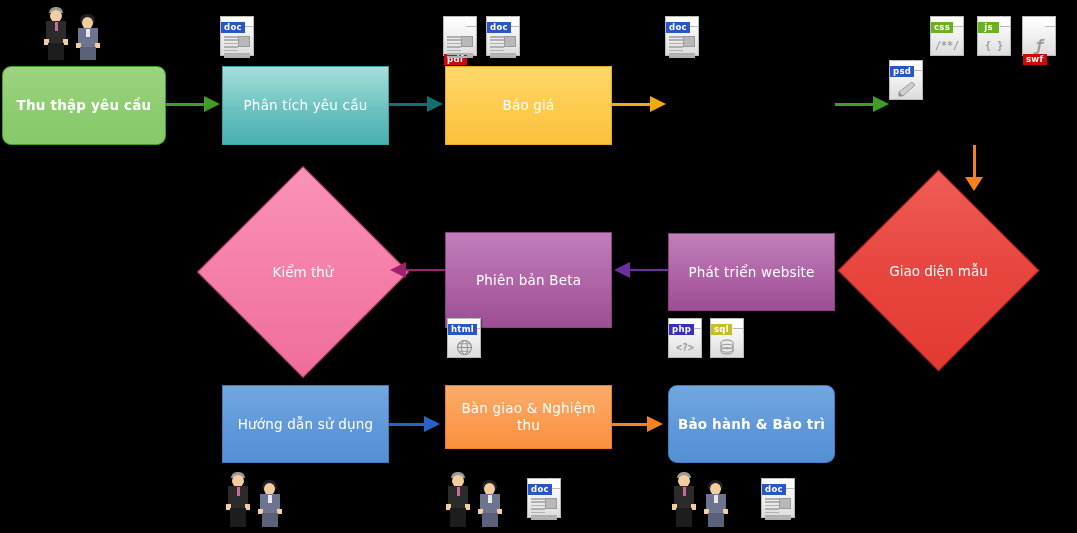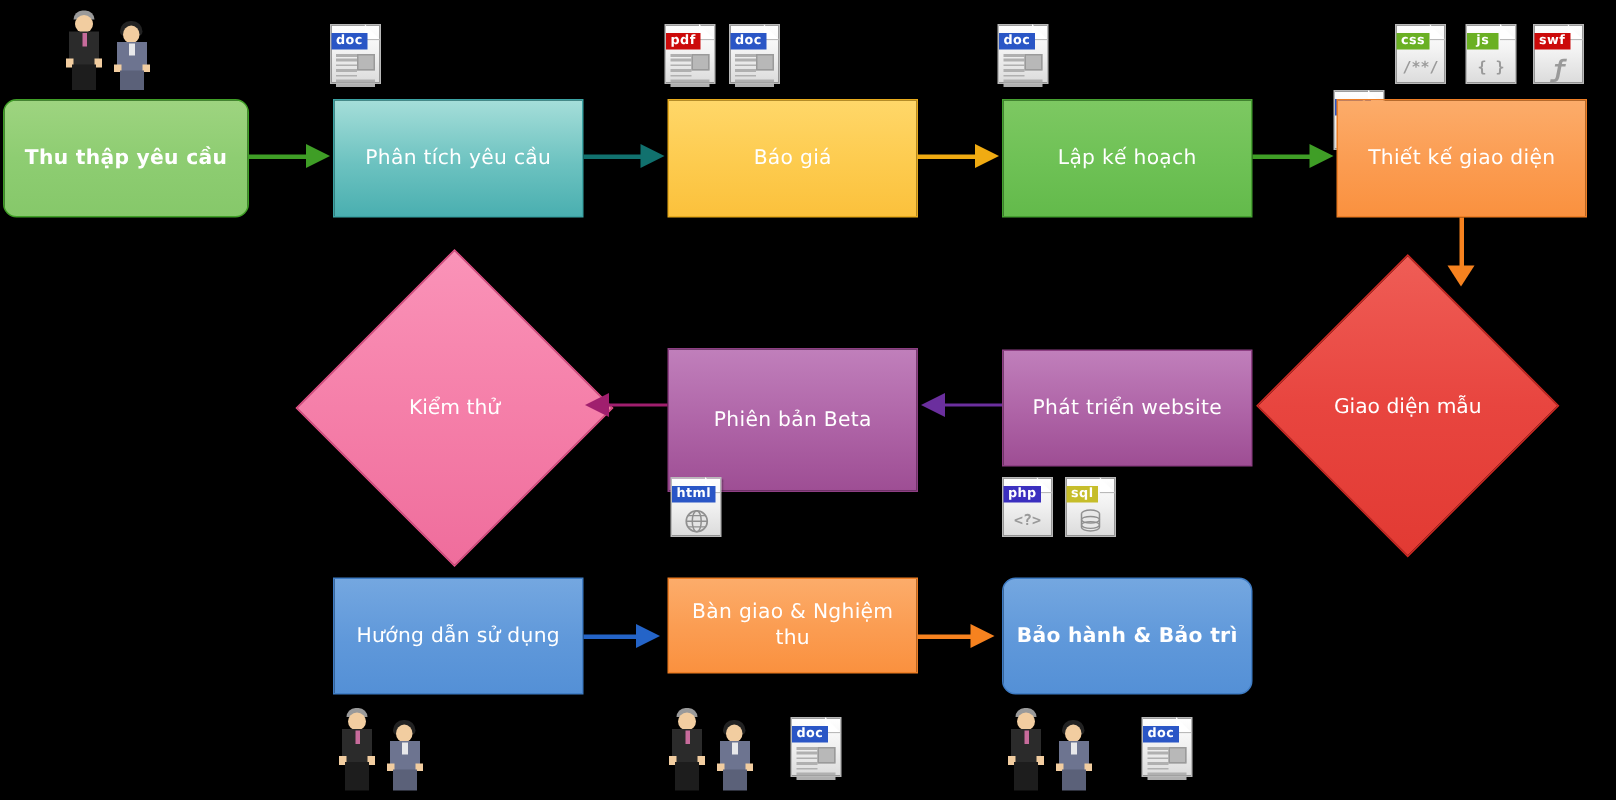--- a/index.html
+++ b/index.html
@@ -57,21 +57,21 @@
                background:#fff;border-left:1px solid #b9b9b9;border-bottom:1px solid #b9b9b9;
                box-sizing:border-box;
                clip-path:polygon(100% 0,0 100%,100% 100%);
                transform:scaleX(-1);}
   .ficon .tag{position:absolute;left:1px;top:6px;height:11px;min-width:21px;
               padding:0 3px;color:#fff;font-size:8.5px;font-weight:bold;
               font-family:"DejaVu Sans","Liberation Sans",sans-serif;
               line-height:11px;text-align:center;box-sizing:border-box;
               letter-spacing:.3px;}
   .tag-blue{background:#2a56c6;}
-  .tag-red{background:#cc0a0a;}
+  .tag-red{background:#cc0a0a;margin-top:32px;}
   .tag-green{background:#6ab023;}
   .tag-purple{background:#3b2fbf;}
   .tag-olive{background:#c6bd2a;}
   .ficon .body{position:absolute;left:4px;top:20px;right:4px;bottom:4px;}
   .ficon .ln{height:1.6px;background:#b0b0b0;margin-bottom:1.8px;}
   .ficon .ln.s{width:55%;}
   .ficon .thumb{position:absolute;right:0;top:0;width:12px;height:11px;
                 background:#b8b8b8;border:1px solid #9a9a9a;box-sizing:border-box;}
   .ficon .glyph{position:absolute;left:0;right:0;top:20px;bottom:2px;
                 display:flex;align-items:center;justify-content:center;
@@ -212,27 +212,21 @@
   </div>
 
   <div class="node n-teal" style="left:222px;top:66px;width:167px;height:79px;">
     <span>Phân tích yêu cầu</span>
   </div>
 
   <div class="node n-yellow" style="left:445px;top:66px;width:167px;height:79px;">
     <span>Báo giá</span>
   </div>
 
-  <div class="node n-green2" style="left:668px;top:66px;width:167px;height:79px;">
-    <span>Lập kế hoạch</span>
-  </div>
-
-  <div class="node n-orange" style="left:891px;top:66px;width:167px;height:79px;">
-    <span>Thiết kế giao diện</span>
-  </div>
+
 
   <div class="line" style="left:166px;top:103px;width:40px;height:3px;background:#3f9e26;"></div>
   <div class="arw arw-r" style="left:204px;top:96px;border-left:16px solid #3f9e26;"></div>
 
   <div class="line" style="left:389px;top:103px;width:40px;height:3px;background:#11716e;"></div>
   <div class="arw arw-r" style="left:427px;top:96px;border-left:16px solid #11716e;"></div>
 
   <div class="line" style="left:612px;top:103px;width:40px;height:3px;background:#f0ab12;"></div>
   <div class="arw arw-r" style="left:650px;top:96px;border-left:16px solid #f0ab12;"></div>
 

